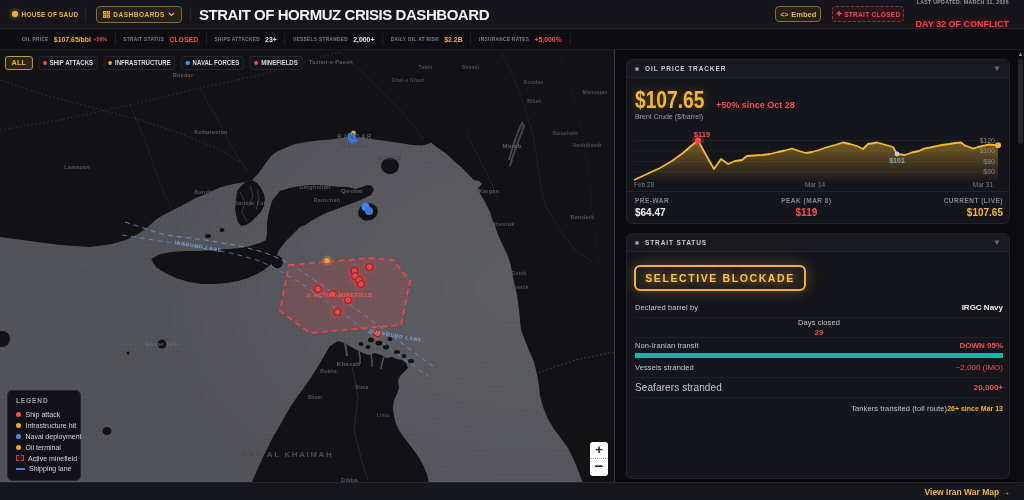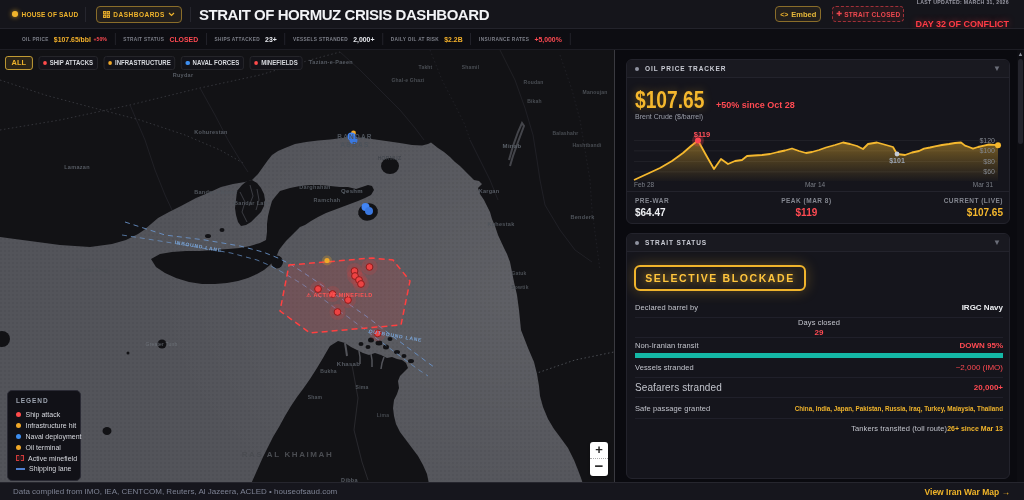--- a/index.html
+++ b/index.html
@@ -327,32 +327,27 @@
           <span style="font-size:8px;font-weight:700;color:#ff4a52">DOWN 95%</span>
         </div>
 <div style="height:20.1px;display:flex;align-items:center;justify-content:space-between;border-bottom:1px solid #20202a;">
           <span style="font-size:7.5px;color:#c2c4cc;letter-spacing:0.1px">Vessels stranded</span>
           <span style="font-size:8px;font-weight:400;color:#ff4a52">~2,000 (IMO)</span>
         </div>
 <div style="height:20.1px;display:flex;align-items:center;justify-content:space-between;border-bottom:1px solid #20202a;">
           <span style="font-size:10px;color:#c2c4cc;letter-spacing:0.1px">Seafarers stranded</span>
           <span style="font-size:8px;font-weight:700;color:#ff4a52">20,000+</span>
         </div>
-<div style="height:20.1px;display:flex;align-items:center;justify-content:space-between;border-bottom:1px solid #20202a;">
-          <span style="font-size:7.5px;color:#c2c4cc;letter-spacing:0.1px">Safe passage granted</span>
-          <span style="font-size:6.3px;font-weight:700;color:#f0b42c">China, India, Japan, Pakistan, Russia, Iraq, Turkey, Malaysia, Thailand</span>
-        </div>
 <div style="height:20.1px;display:flex;align-items:center;justify-content:flex-end;">
           <span style="font-size:7.5px;color:#c2c4cc;letter-spacing:0.1px">Tankers transited (toll route)</span>
           <span style="font-size:7px;font-weight:700;color:#f0b42c">26+ since Mar 13</span>
         </div>
     </div>
   </div>
 </div>
 
 <div style="position:absolute;left:1017px;top:50px;width:7px;height:432px;background:#0d0d12">
   <div style="color:#8a8d98;font-size:6px;text-align:center;line-height:6px;margin-top:1px">▲</div>
   <div style="margin:2px 1px 0 1px;height:85px;background:#24242c;border-radius:3px"></div>
 </div>
 
 <div style="position:absolute;left:0;top:482px;width:1024px;height:18px;background:#16161d;border-top:1px solid #26262e;display:flex;align-items:center">
-  <span style="margin-left:13px;font-size:8px;color:#7d8293">Data compiled from IMO, IEA, CENTCOM, Reuters, Al Jazeera, ACLED • houseofsaud.com</span>
   <span style="margin-left:auto;margin-right:14px;font-size:8.5px;font-weight:700;color:#f0b429">View Iran War Map →</span>
 </div>
 </body></html>

